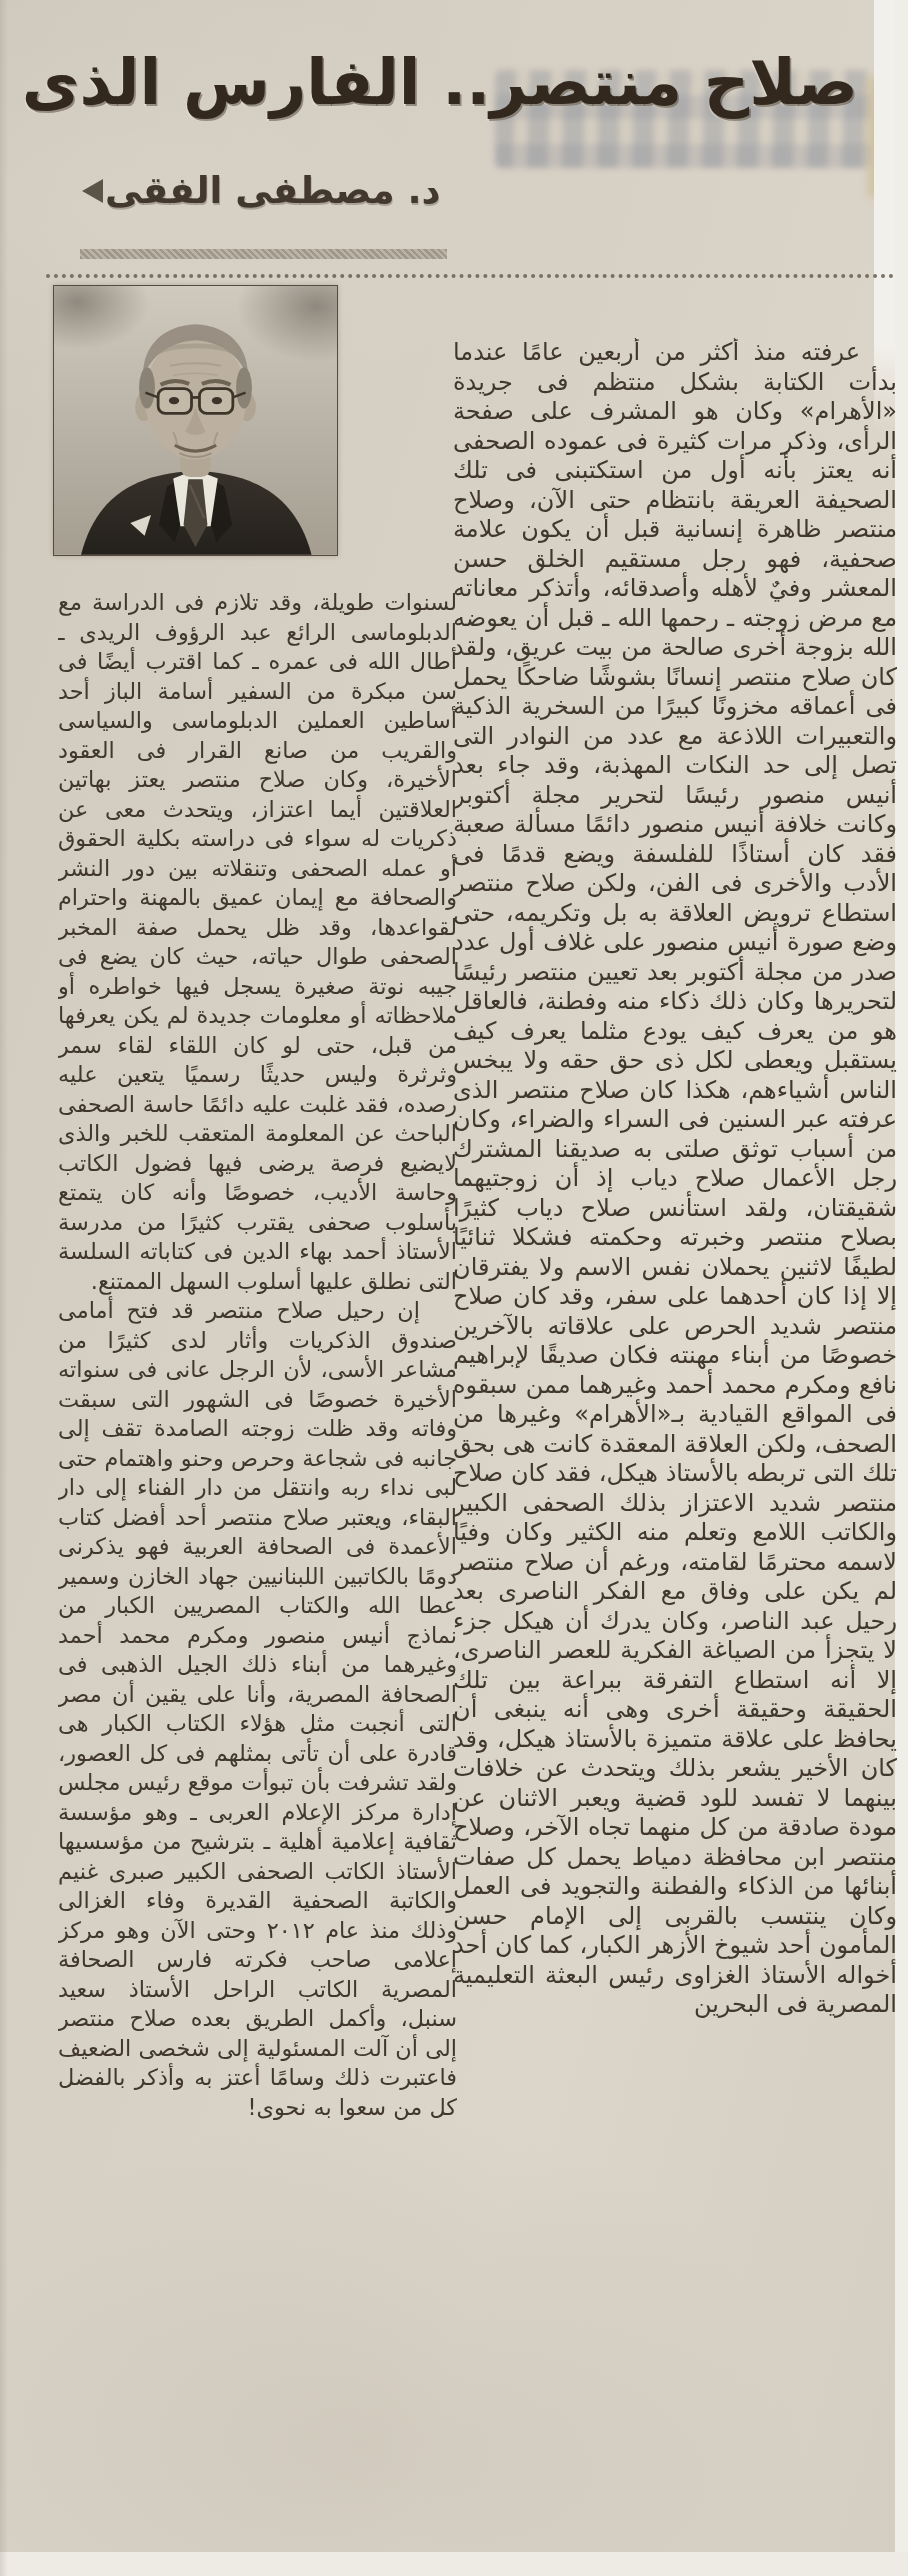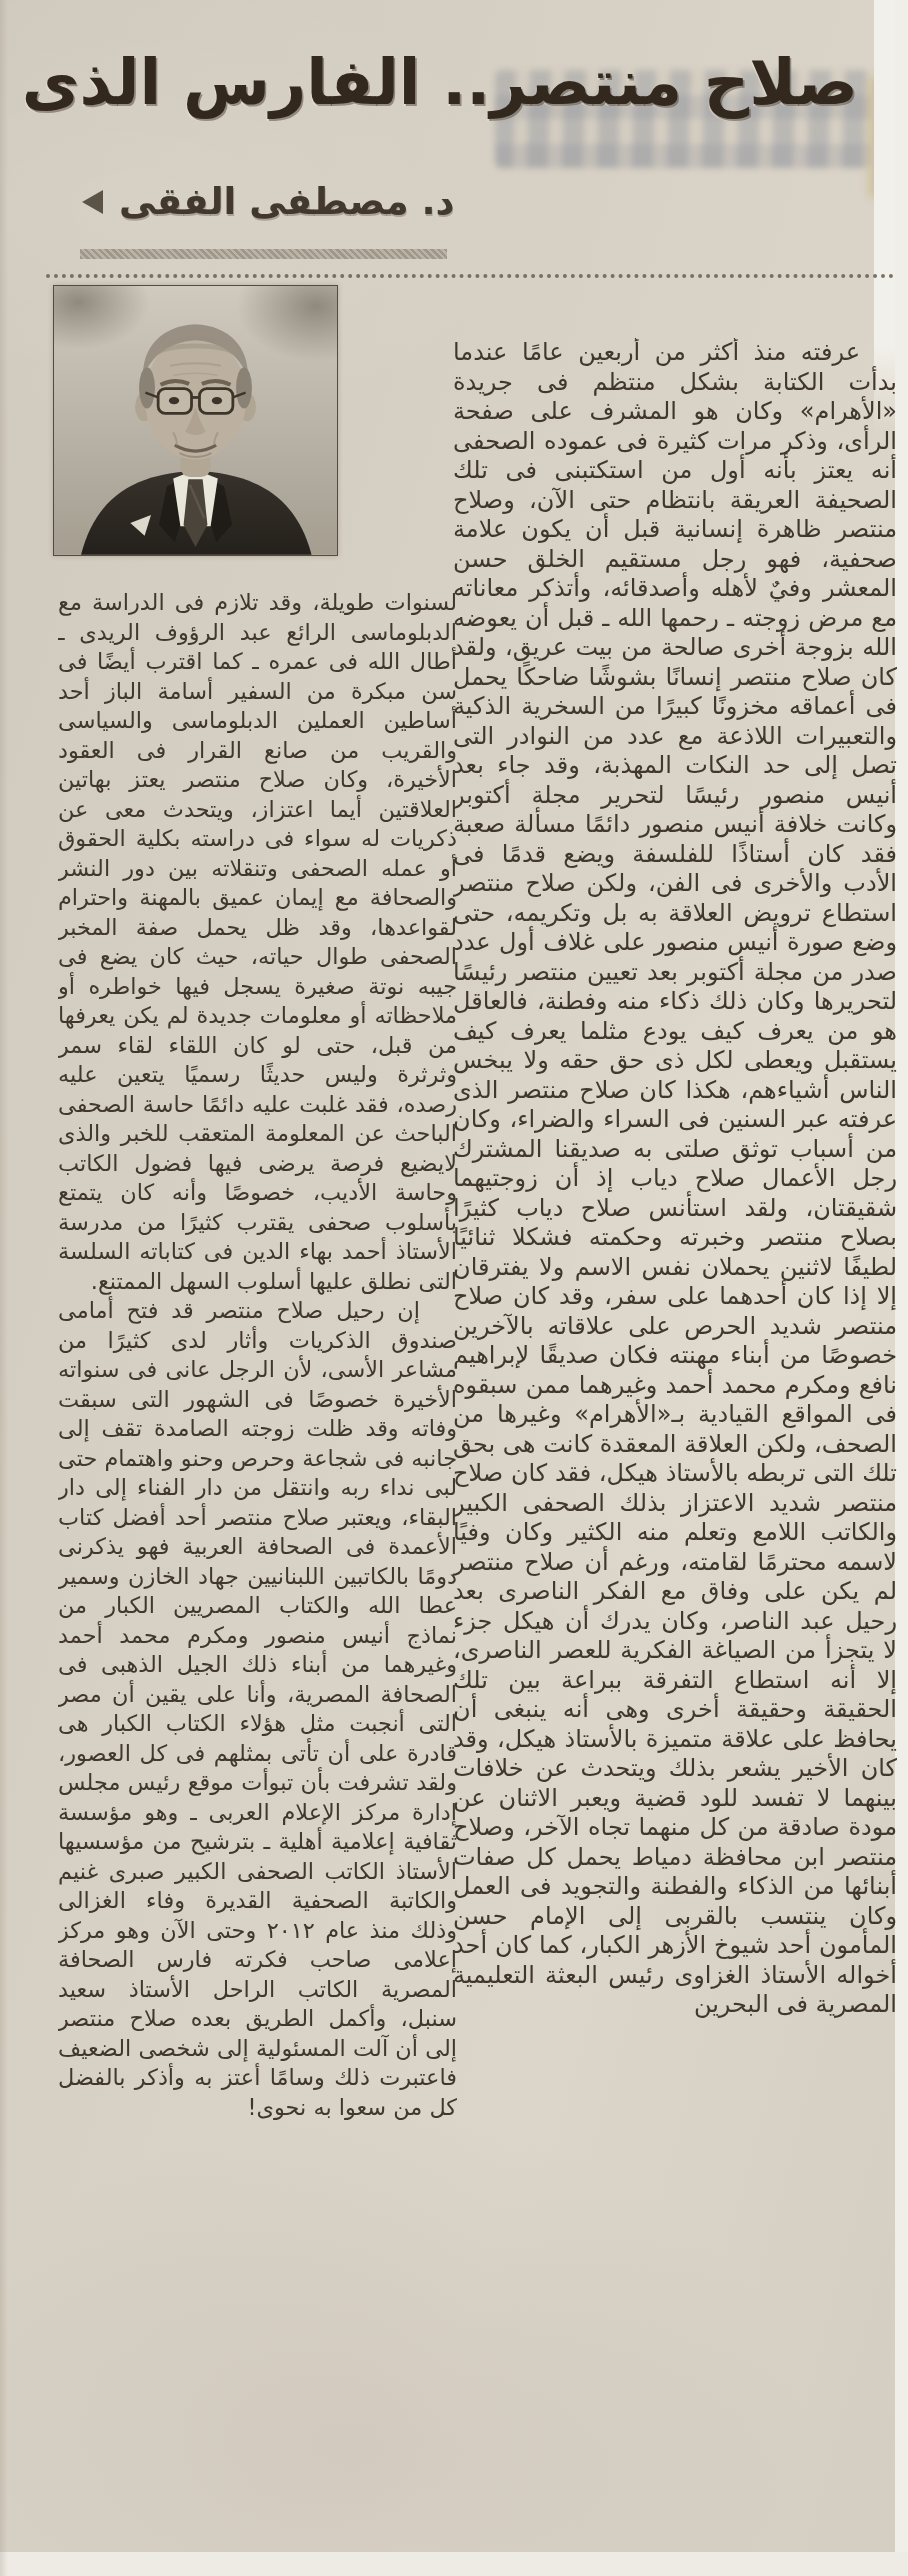--- a/index.html
+++ b/index.html
@@ -31,21 +31,21 @@
   
   .headline{
     position:absolute;top:19px;left:36px;right:50px;height:136px;
     direction:rtl;text-align:center;
     font-size:63px;font-weight:bold;line-height:128px;color:#32281e;
     text-shadow:1.6px 2.4px 0 rgba(88,76,60,0.55), -0.8px 1.6px 0 rgba(245,242,232,0.35);
     letter-spacing:-0.8px;white-space:nowrap;
   }
 
   
-  .byline{position:absolute;top:167px;left:82px;width:384px;height:69px;display:flex;align-items:center;gap:16px;}
+  .byline{position:absolute;top:156px;left:82px;width:384px;height:69px;display:flex;align-items:center;gap:2px;}
   .byline .tri{width:0;height:0;border-top:12px solid transparent;border-bottom:12px solid transparent;border-right:21px solid #5c5347;filter:drop-shadow(0.8px 0.8px 0 rgba(255,255,250,.4));}
   .byline .name{direction:rtl;font-size:37px;font-weight:bold;color:#42382d;text-shadow:0.8px 1.6px 0 rgba(90,78,62,.35);white-space:nowrap;}
   .byline-bar{position:absolute;top:249px;left:80px;width:367px;height:10.4px;
     background:repeating-linear-gradient(45deg,#958d80 0 2.4px,#b6aea1 2.4px 4.8px);opacity:.85;}
   .rule-dotted{position:absolute;top:274px;left:46px;right:14.4px;height:0;border-top:4px dotted #6e6558;opacity:.9;}
 
   
   .photo{position:absolute;left:53px;top:285px;width:285px;height:271px;
     background:#c6c0b4;border:0.8px solid #554a3d;box-shadow:inset 0 0 0 2.4px #d9d3c7, 0 0 4.8px rgba(80,70,55,.25);}
   .photo svg{display:block;width:100%;height:100%;}

